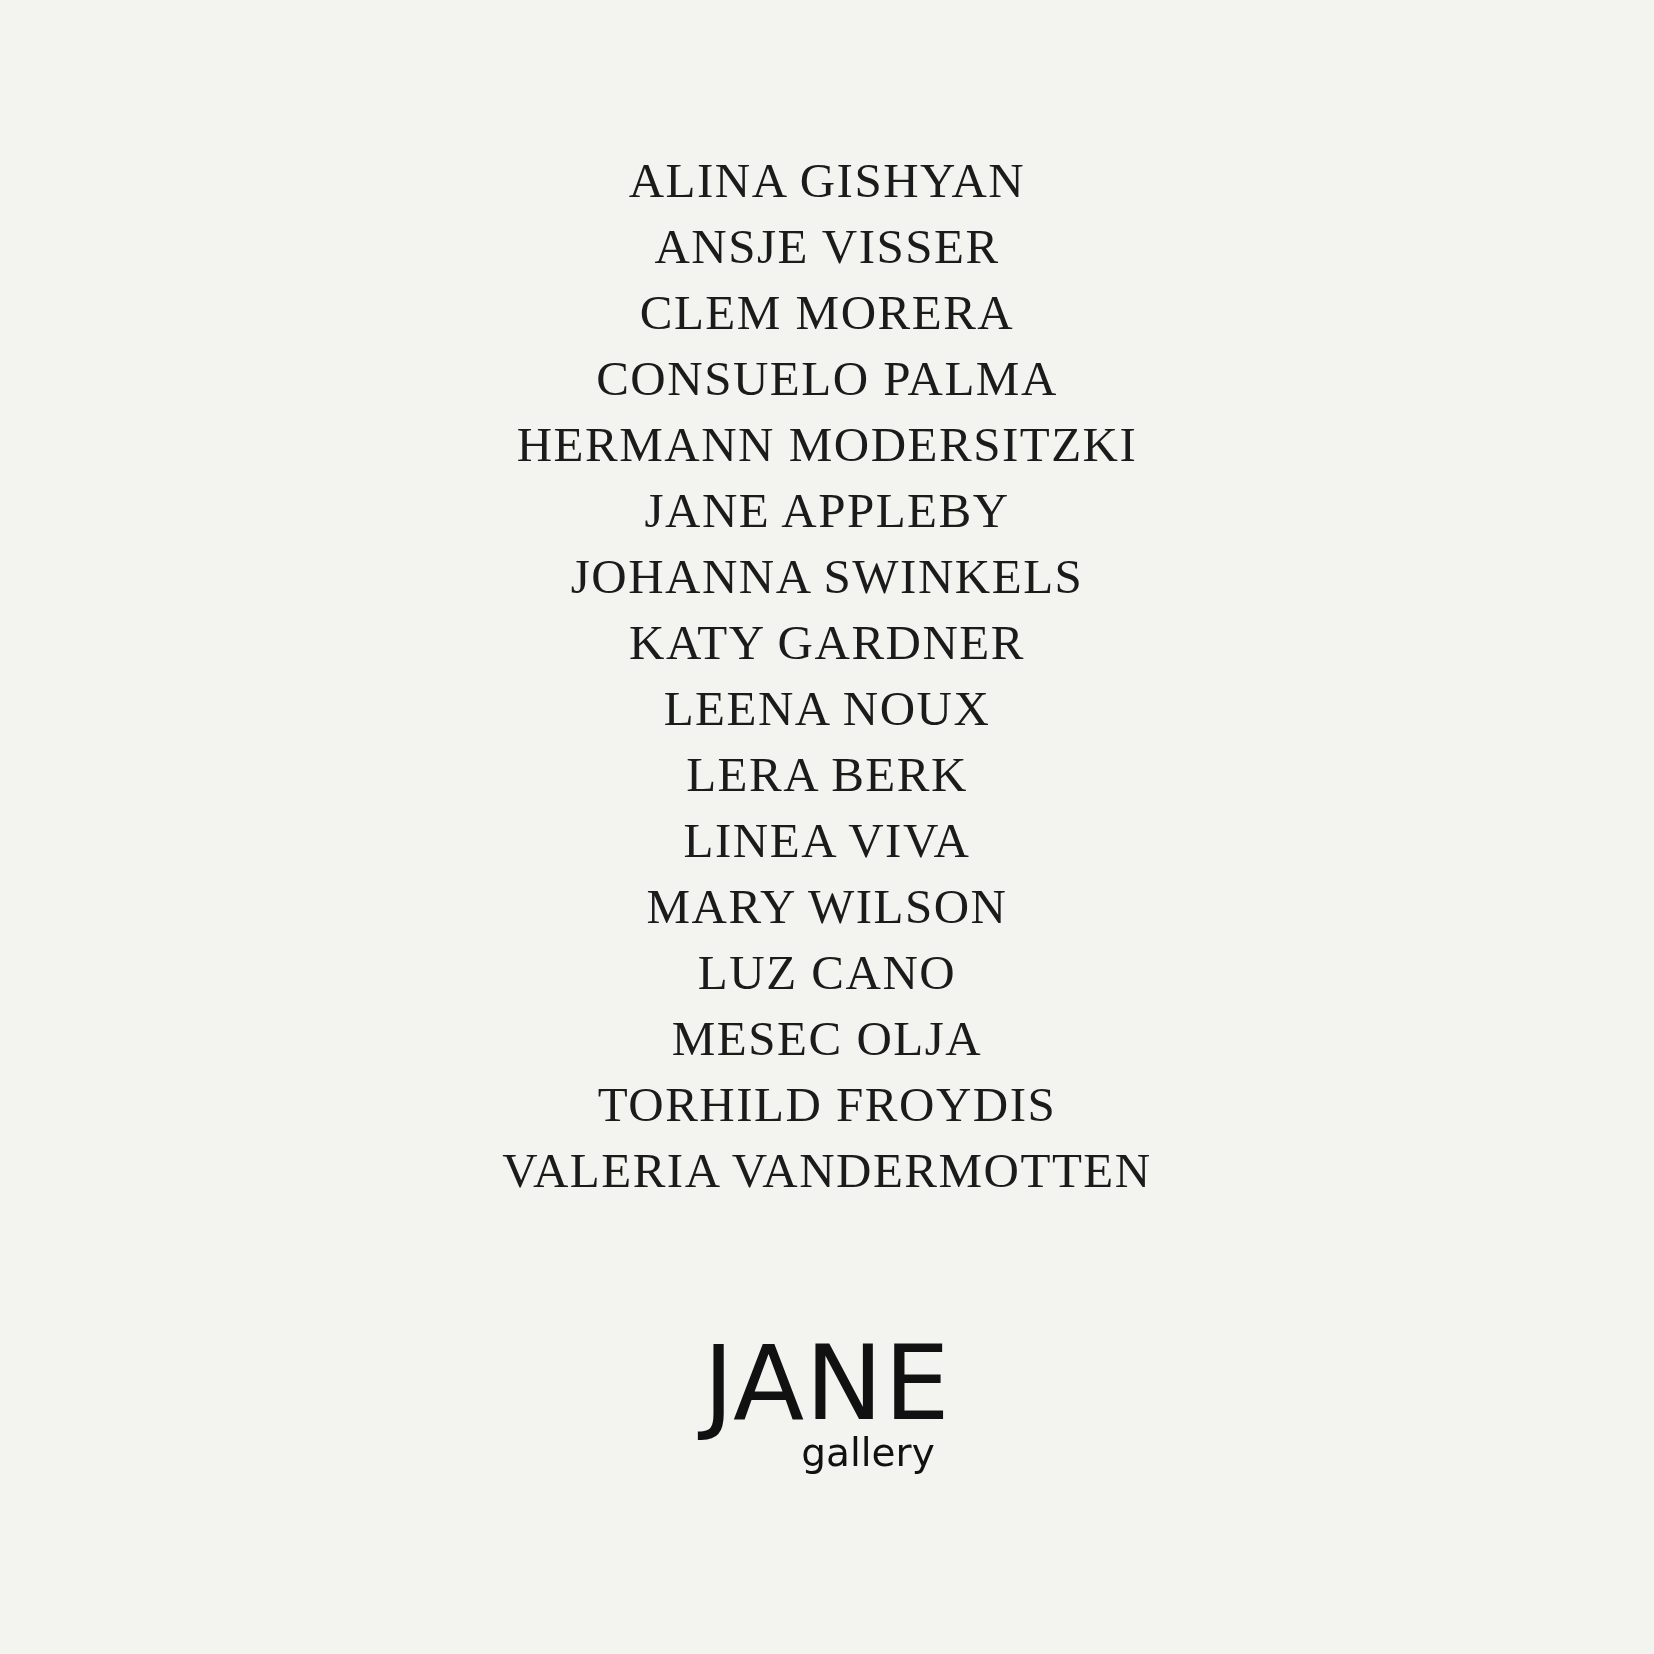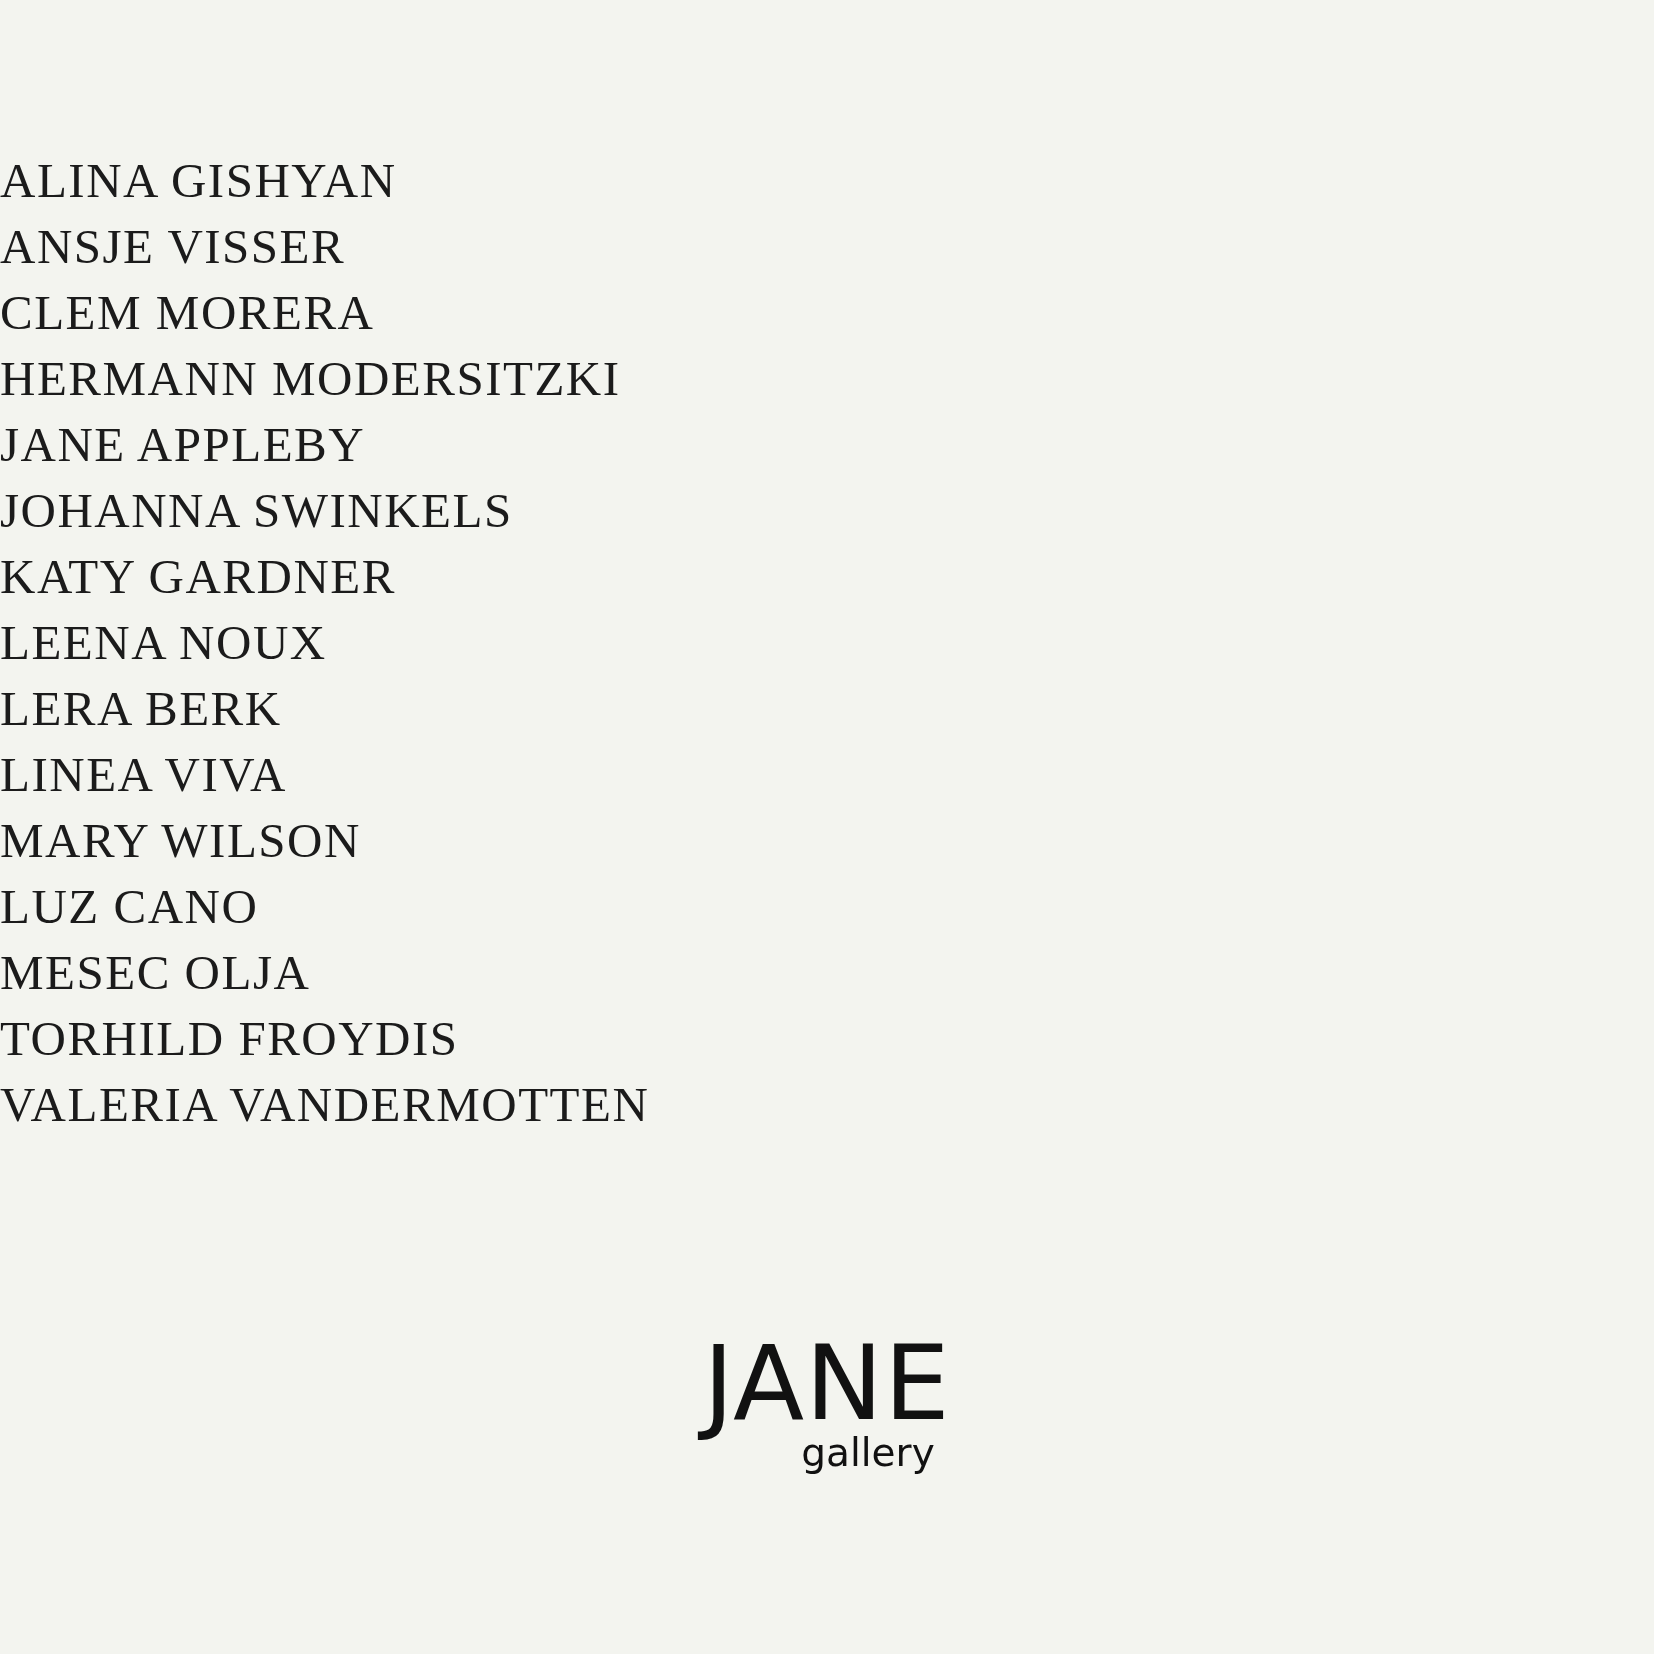--- a/index.html
+++ b/index.html
@@ -19,20 +19,21 @@
     height: 1654px;
     background: #f3f4ef;
     display: flex;
     flex-direction: column;
     align-items: center;
   }
   .artist-list {
     margin-top: 148px;
     display: flex;
     flex-direction: column;
+    align-items: center;
     width: 100%;
   }
   .artist-name {
     font-family: "Liberation Serif", serif;
     font-size: 49px;
     line-height: 66px;
     letter-spacing: 1.5px;
     color: #1b1b1b;
     text-transform: uppercase;
     white-space: nowrap;
@@ -67,20 +68,21 @@
 </style>
 </head>
 <body>
 
 <div class="poster">
 
   <div class="artist-list">
     <div class="artist-name">ALINA GISHYAN</div>
     <div class="artist-name">ANSJE VISSER</div>
     <div class="artist-name">CLEM MORERA</div>
+    <div class="artist-name">CONSUELO PALMA</div>
     <div class="artist-name">HERMANN MODERSITZKI</div>
     <div class="artist-name">JANE APPLEBY</div>
     <div class="artist-name">JOHANNA SWINKELS</div>
     <div class="artist-name">KATY GARDNER</div>
     <div class="artist-name">LEENA NOUX</div>
     <div class="artist-name">LERA BERK</div>
     <div class="artist-name">LINEA VIVA</div>
     <div class="artist-name">MARY WILSON</div>
     <div class="artist-name">LUZ CANO</div>
     <div class="artist-name">MESEC OLJA</div>

